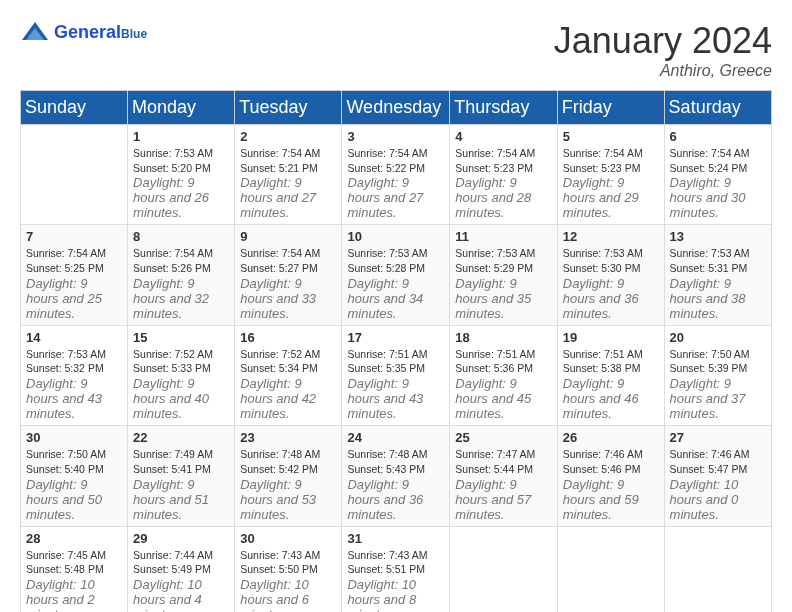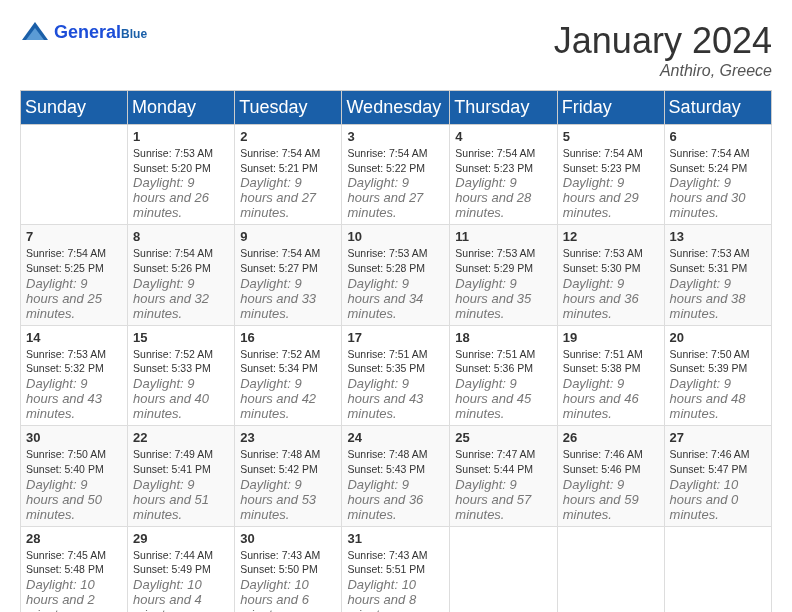--- a/index.html
+++ b/index.html
@@ -243,21 +243,21 @@
         <td>
           <span class="day-number">19</span>
           <div class="day-info">Sunrise: 7:51 AM</div>
           <div class="day-info">Sunset: 5:38 PM</div>
           <div class="daylight-label">Daylight: 9 hours and 46 minutes.</div>
         </td>
         <td>
           <span class="day-number">20</span>
           <div class="day-info">Sunrise: 7:50 AM</div>
           <div class="day-info">Sunset: 5:39 PM</div>
-          <div class="daylight-label">Daylight: 9 hours and 48 minutes.</div>
+          <div class="daylight-label">Daylight: 9 hours and 37 minutes.</div>
         </td>
       </tr>
       <tr>
         <td>
           <span class="day-number">30</span>
           <div class="day-info">Sunrise: 7:50 AM</div>
           <div class="day-info">Sunset: 5:40 PM</div>
           <div class="daylight-label">Daylight: 9 hours and 50 minutes.</div>
         </td>
         <td>

